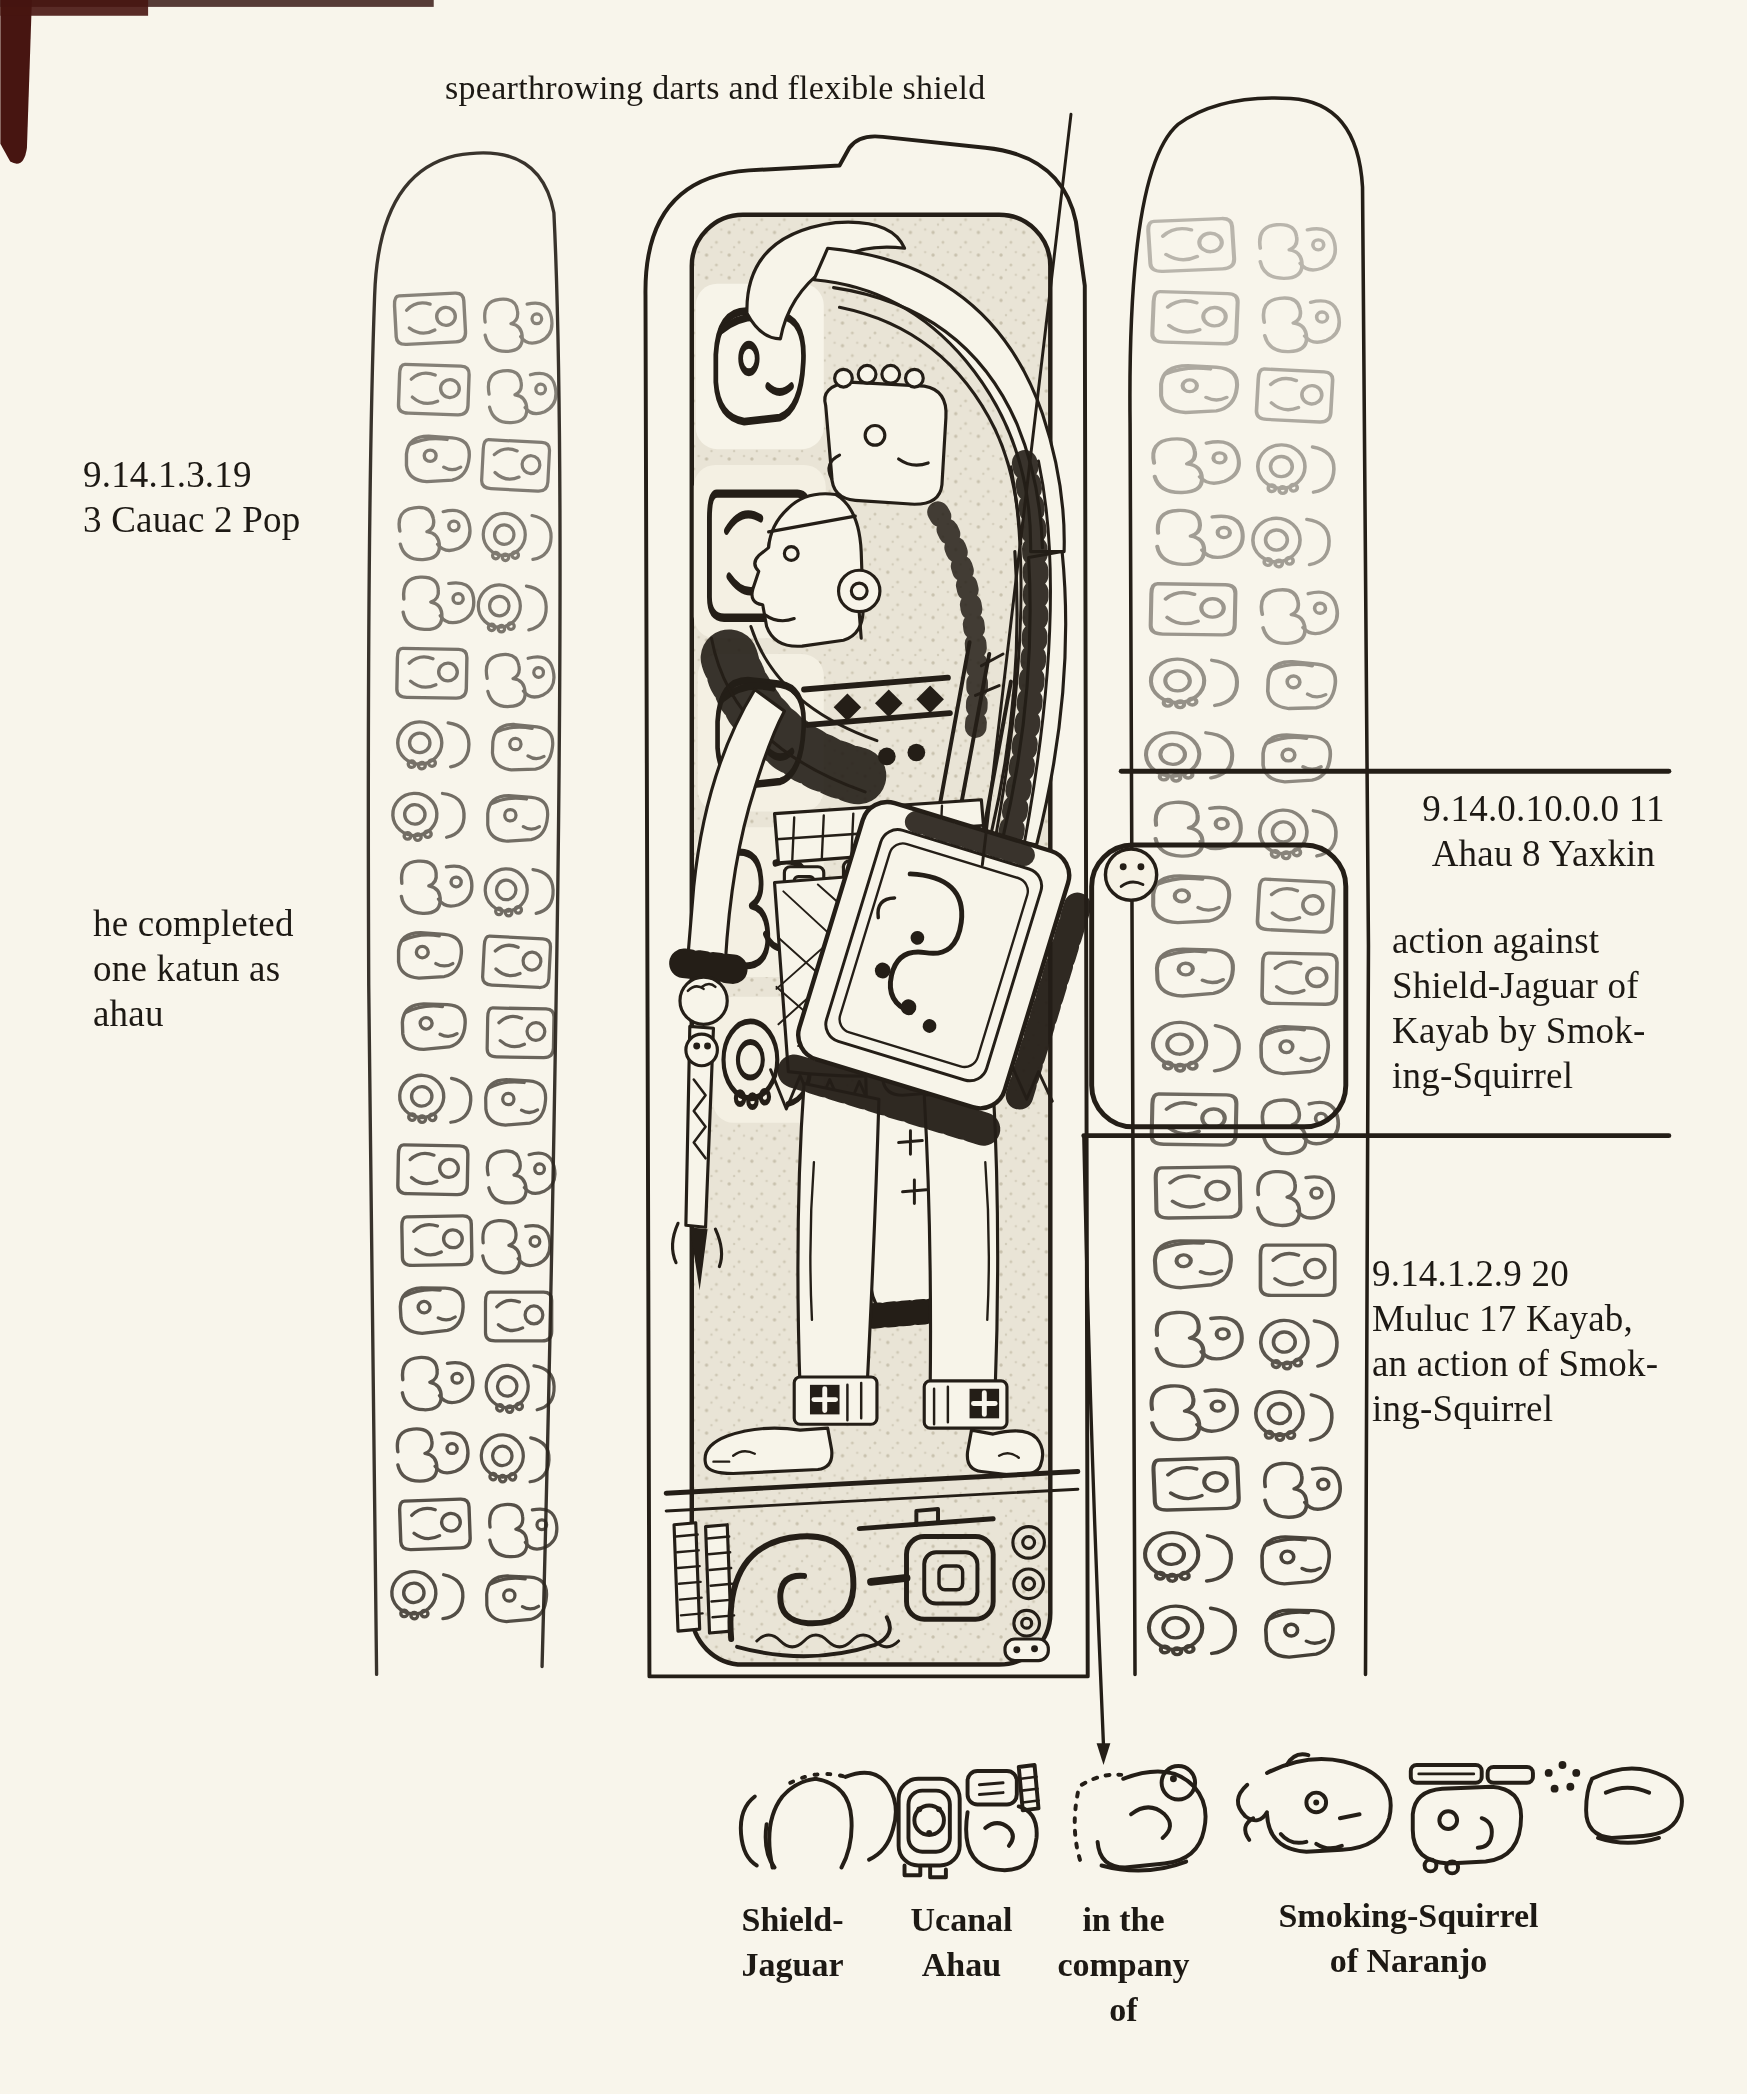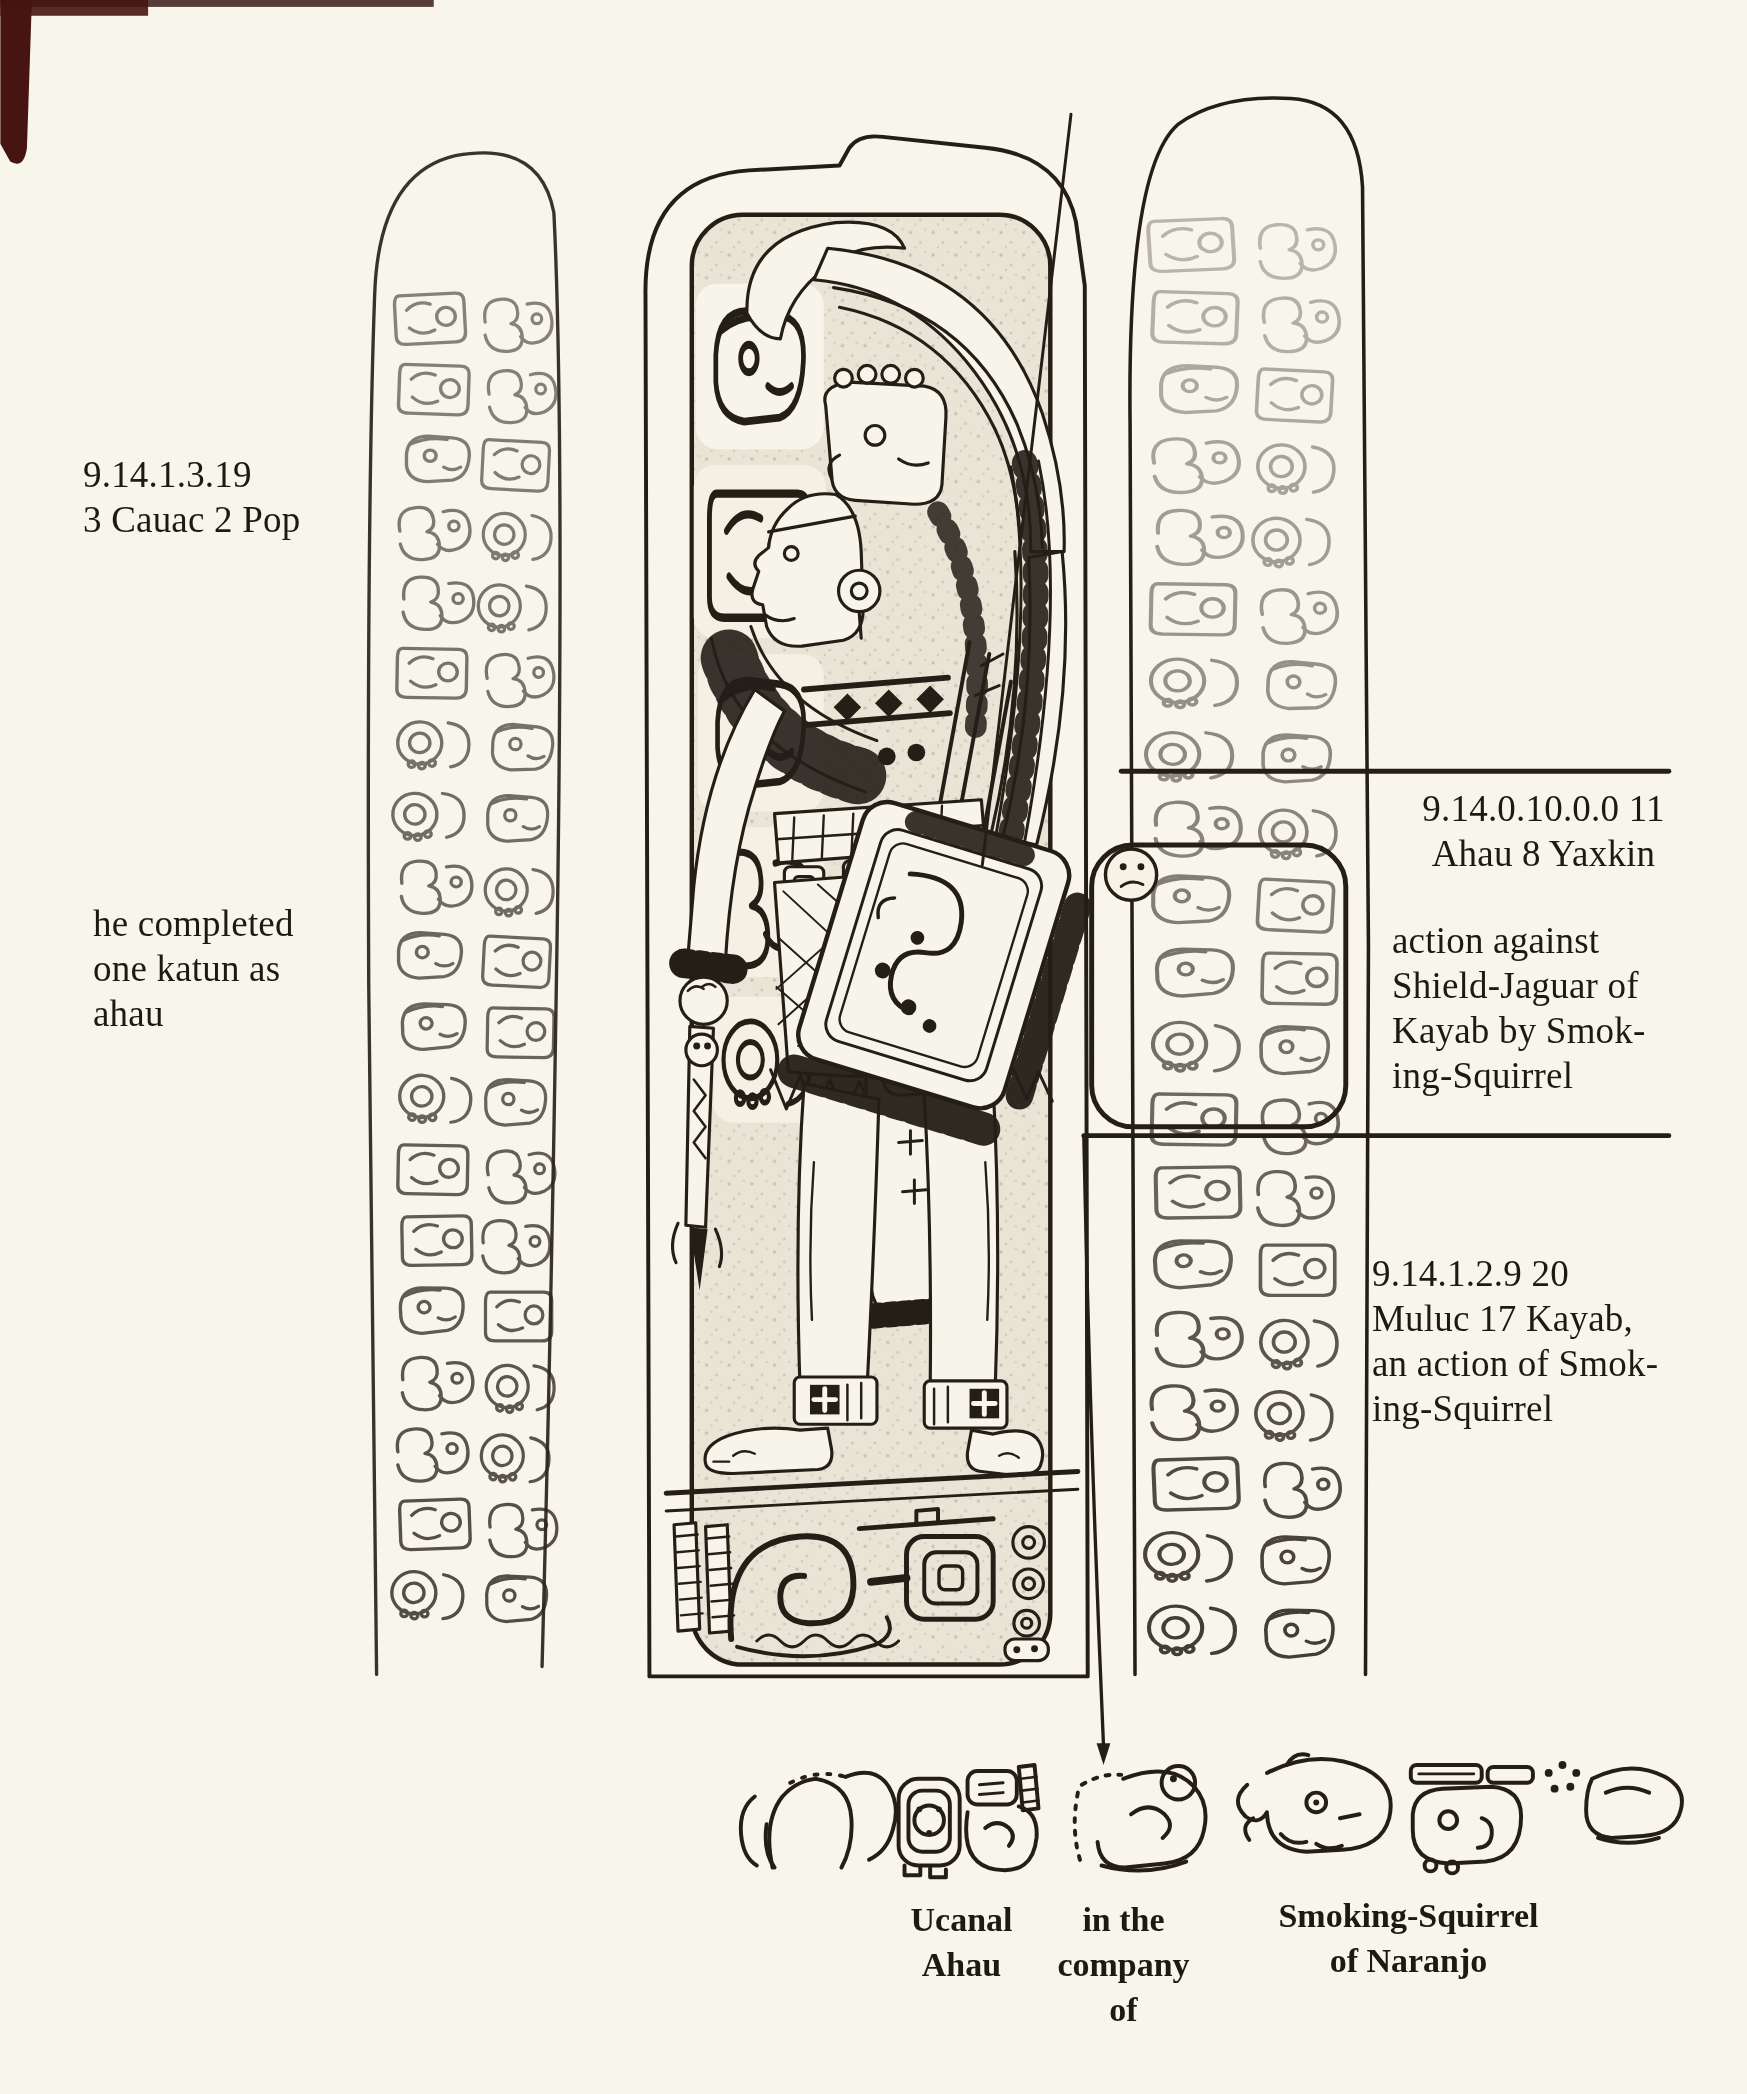--- a/index.html
+++ b/index.html
@@ -414,20 +414,21 @@
       <circle class="ink" cx="1600" cy="1800" r="4"></circle>
           <circle class="ink" cx="1578" cy="1816" r="4"></circle>
       <circle class="ink" cx="1594" cy="1814" r="4"></circle>
       <path d="M 1616 1806 q 40 -20 74 -2 q 22 12 16 34 q -6 24 -38 26 l -32 2 q -26 -2 -26 -28 q 0 -20 6 -32 z"></path>
       <path d="M 1630 1820 q 22 -10 44 0"></path>
       <path d="M 1622 1866 q 30 10 62 0"></path>
     </g>
   </g>
 </svg>
 
+<div class="txt toplabel" style="left:445px;top:69px">spearthrowing darts and flexible shield</div>
 
 <div class="txt ann" style="left:83px;top:452px">
   <div>9.14.1.3.19</div>
   <div>3 Cauac 2 Pop</div>
 </div>
 
 <div class="txt ann" style="left:93px;top:901px">
   <div>he completed</div>
   <div>one katun as</div>
   <div>ahau</div>
@@ -447,20 +448,24 @@
 </div>
 
 <div class="txt ann" style="left:1372px;top:1251px">
   <div>9.14.1.2.9 20</div>
   <div>Muluc 17 Kayab,</div>
   <div>an action of Smok-</div>
   <div>ing-Squirrel</div>
 </div>
 
 
+<div class="glabel" style="left:704px;top:1897px;width:177px">
+  <div>Shield-</div>
+  <div>Jaguar</div>
+</div>
 <div class="glabel" style="left:1030px;top:1897px;width:187px">
   <div>in the</div>
   <div>company</div>
   <div>of</div>
 </div>
 <div class="glabel" style="left:873px;top:1897px;width:177px">
   <div>Ucanal</div>
   <div>Ahau</div>
 </div>
 <div class="glabel" style="left:1219px;top:1893px;width:379px">

